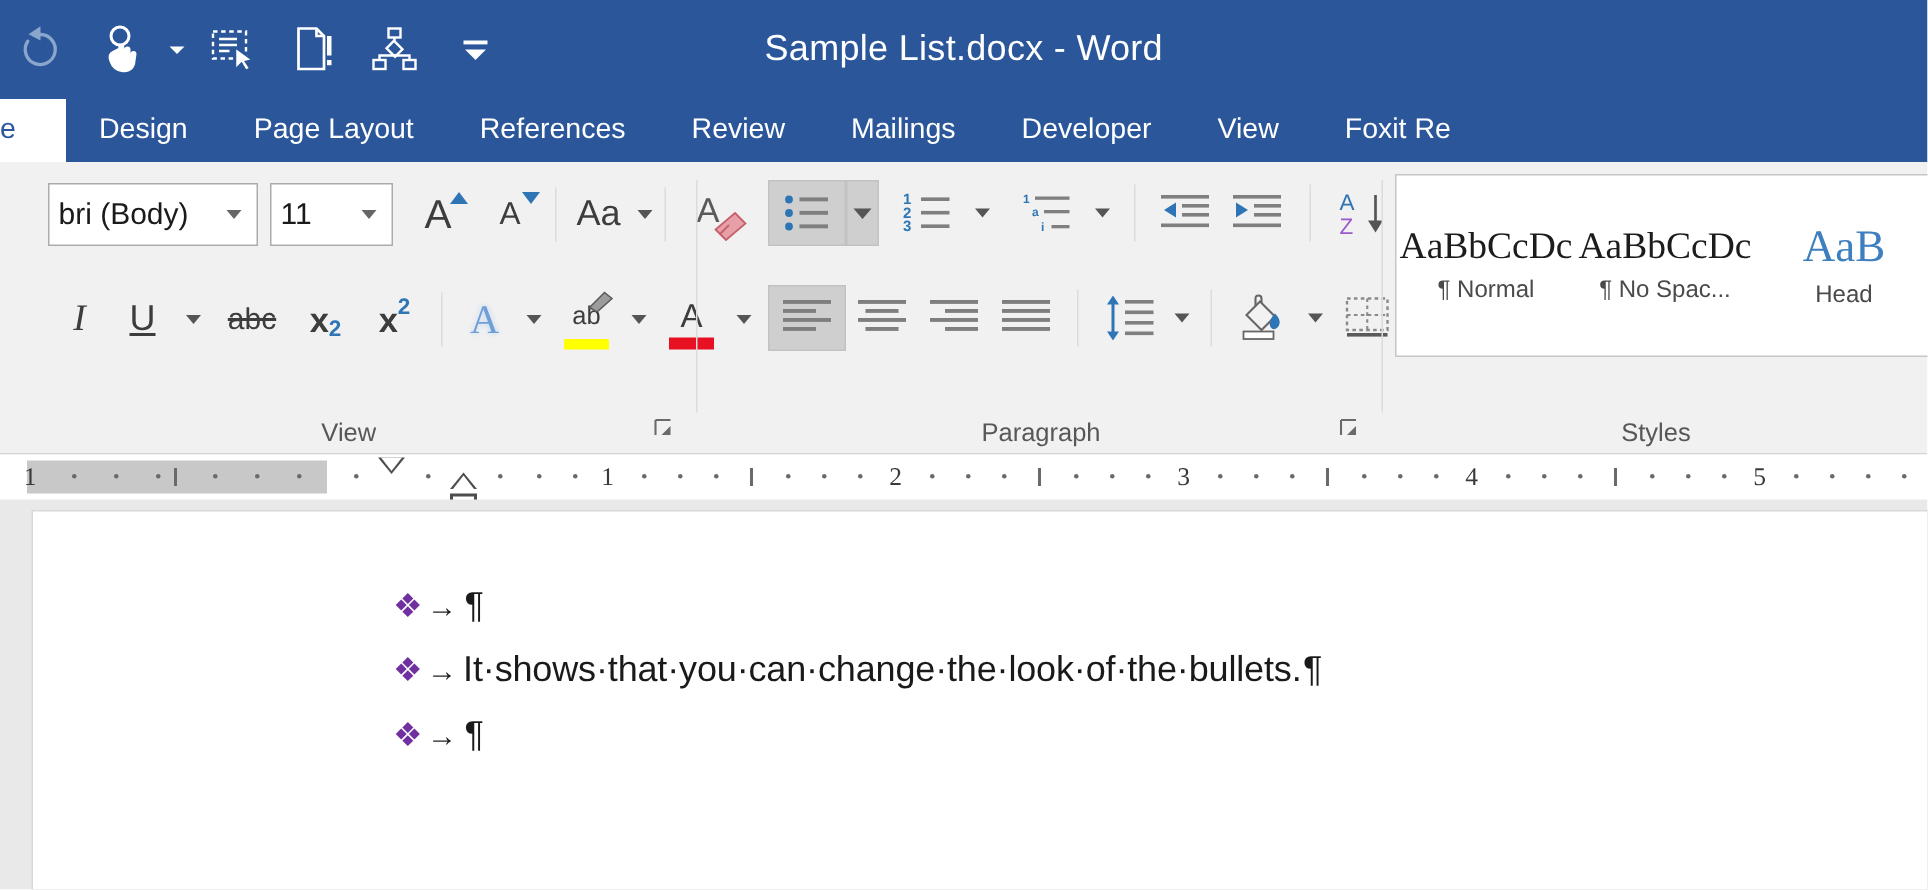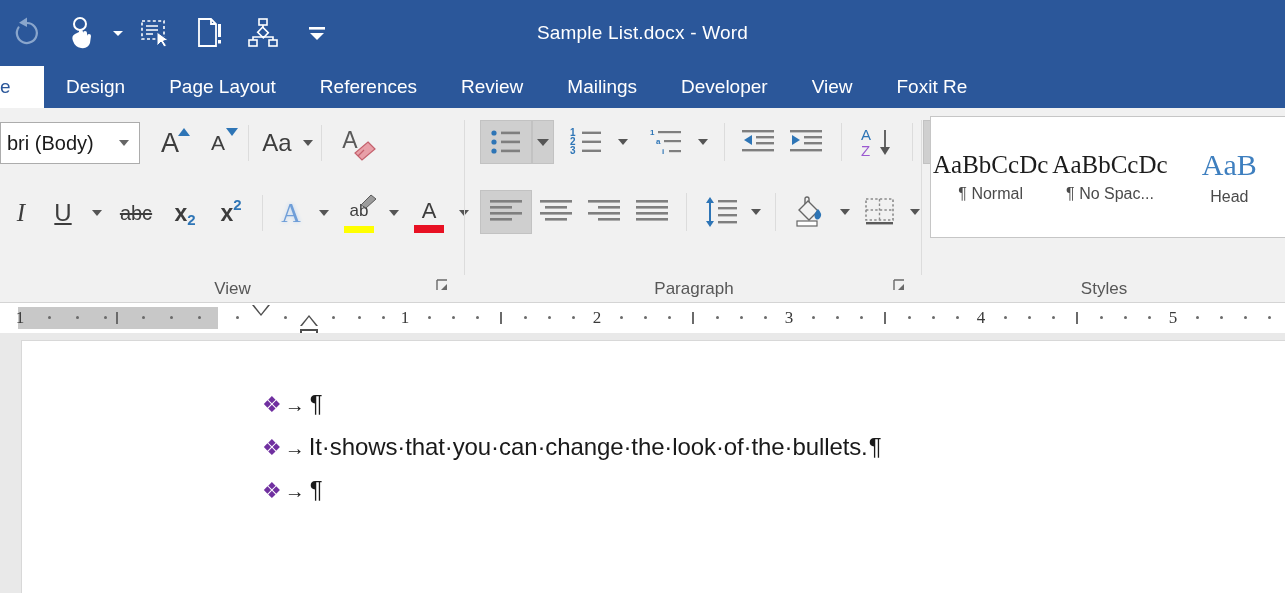--- a/index.html
+++ b/index.html
@@ -22,21 +22,21 @@
     position: relative;
   }
   .qat-btn svg { display: block; }
   .qat-caret {
     width: 20px; height: 50px; display: flex; align-items: center; justify-content: center;
   }
   .caret-glyph { width: 0; height: 0; border-left: 5px solid transparent; border-right: 5px solid transparent; border-top: 5px solid #ffffff; }
   .title-text {
     position: absolute; left: 0; top: 0; width: 1285px; height: 66px;
     display: flex; align-items: center; justify-content: center;
-    color: #ffffff; font-size: 19px; letter-spacing: .2px;
+    color: #ffffff; font-size: 24px; letter-spacing: .2px;
     pointer-events: none;
   }
 
   
   .tabstrip {
     position: absolute; left: 0; top: 66px; width: 1285px; height: 42px;
     background: #2b579a;
   }
   .tabs { display: flex; align-items: stretch; height: 42px; }
   .tab {
@@ -55,21 +55,21 @@
   .grp { position: absolute; top: 0; height: 195px; }
   .grp-label {
     position: absolute; bottom: 4px; left: 0; width: 100%;
     text-align: center; font-size: 17px; color: #575757;
   }
   .grp-sep { position: absolute; top: 12px; width: 1px; height: 155px; background: #dcdcdc; }
   .dlg-launcher {
     position: absolute; bottom: 8px; width: 16px; height: 16px;
     color: #666; font-size: 13px; line-height: 16px; text-align: center;
   }
-  .row { position: absolute; display: flex; align-items: center; }
+  .row { position: absolute; display: flex; align-items: center; padding-left: 32px; }
 
   
   .ctl {
     display: flex; align-items: center; justify-content: center;
     height: 44px; border: 1px solid transparent; background: transparent;
     color: #444;
   }
   .ctl.active { background: #cfcfcf; border-color: #c2c2c2; }
   .mini-caret { width: 0; height: 0; border-left: 5px solid transparent; border-right: 5px solid transparent; border-top: 6px solid #555; margin-left: 4px; }
 
@@ -229,20 +229,26 @@
     </div>
   </div>
 
   <div class="ribbon">
 
     <div class="grp" style="left:0; width:465px;">
 
       <div class="row" style="left:0; top:12px;">
         <div class="combo" style="width:140px;">
           <span class="cval">bri (Body)</span>
+          <span class="cbtn">
+              <span class="mini-caret"></span>
+            </span>
+        </div>
+        <div class="combo" style="width:82px; margin-left:8px;">
+          <span class="cval">11</span>
           <span class="cbtn">
               <span class="mini-caret"></span>
             </span>
         </div>
 
         <div class="gbtn" style="margin-left:6px; position:relative;">
           <span style="font-size:27px; color:#3d3d3d;">A</span>
           <svg width="12" height="9" style="position:absolute; right:4px; top:8px;" viewBox="0 0 12 9">
               <path d="M6 0 L12 8 L0 8 Z" fill="#2e75b6"></path>
             </svg>

